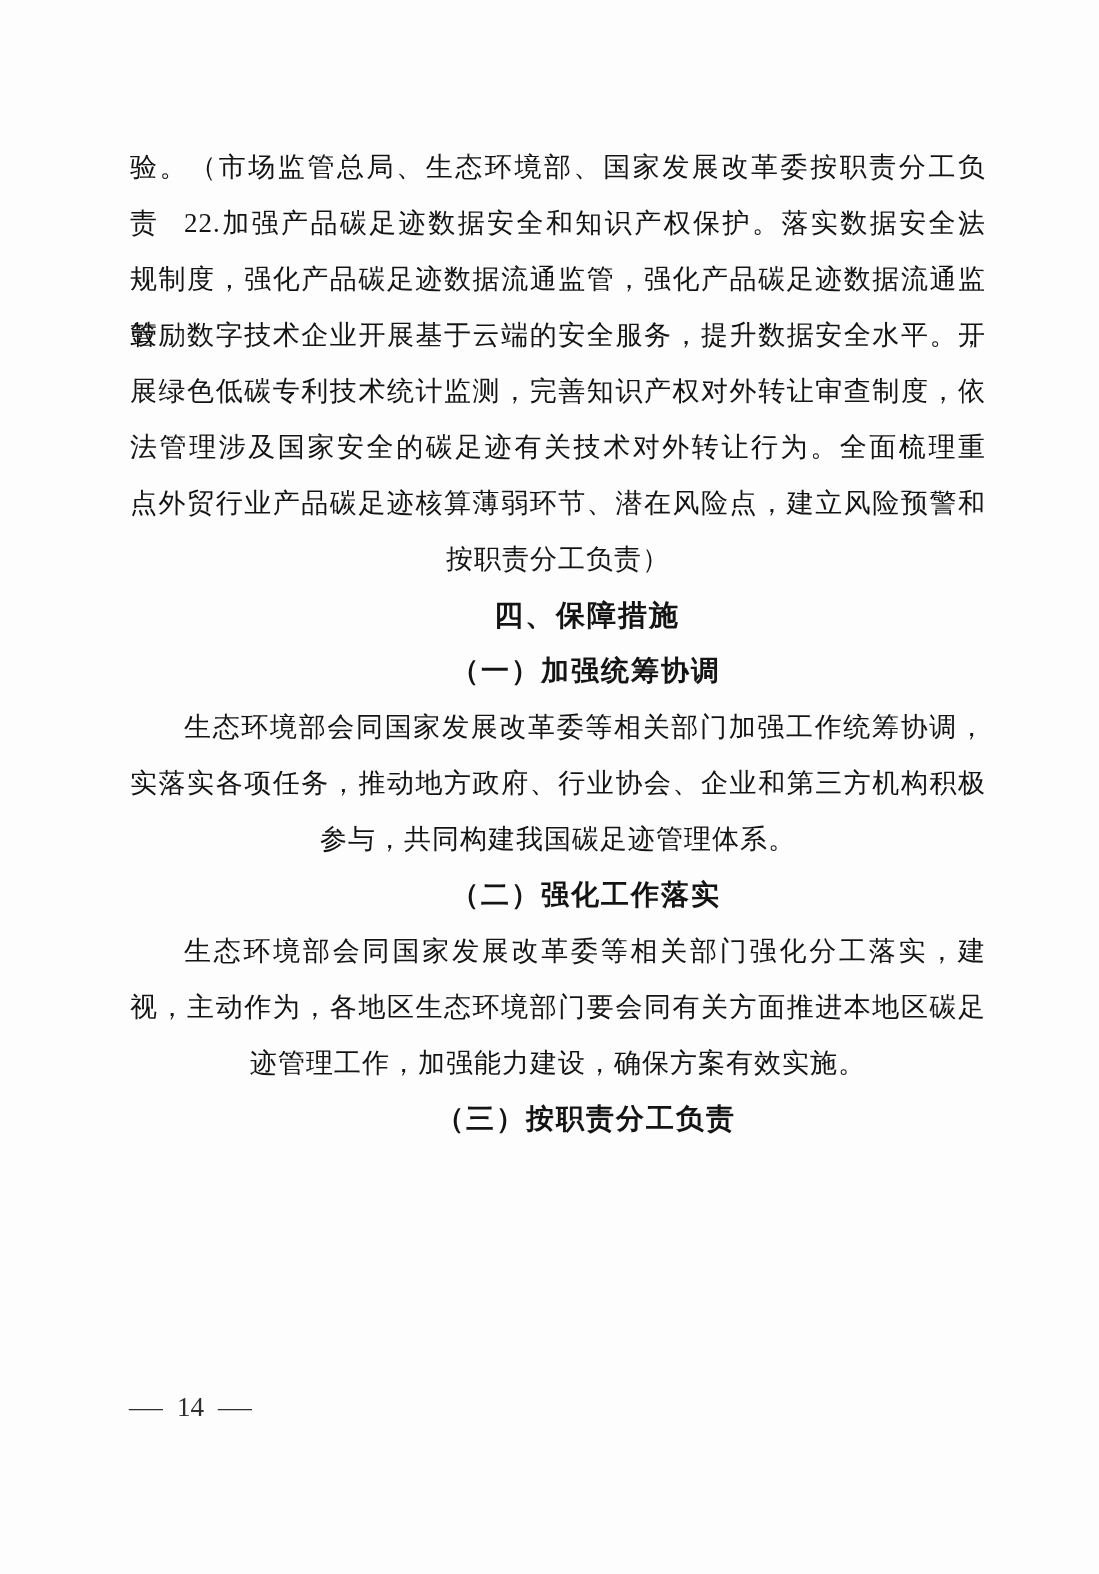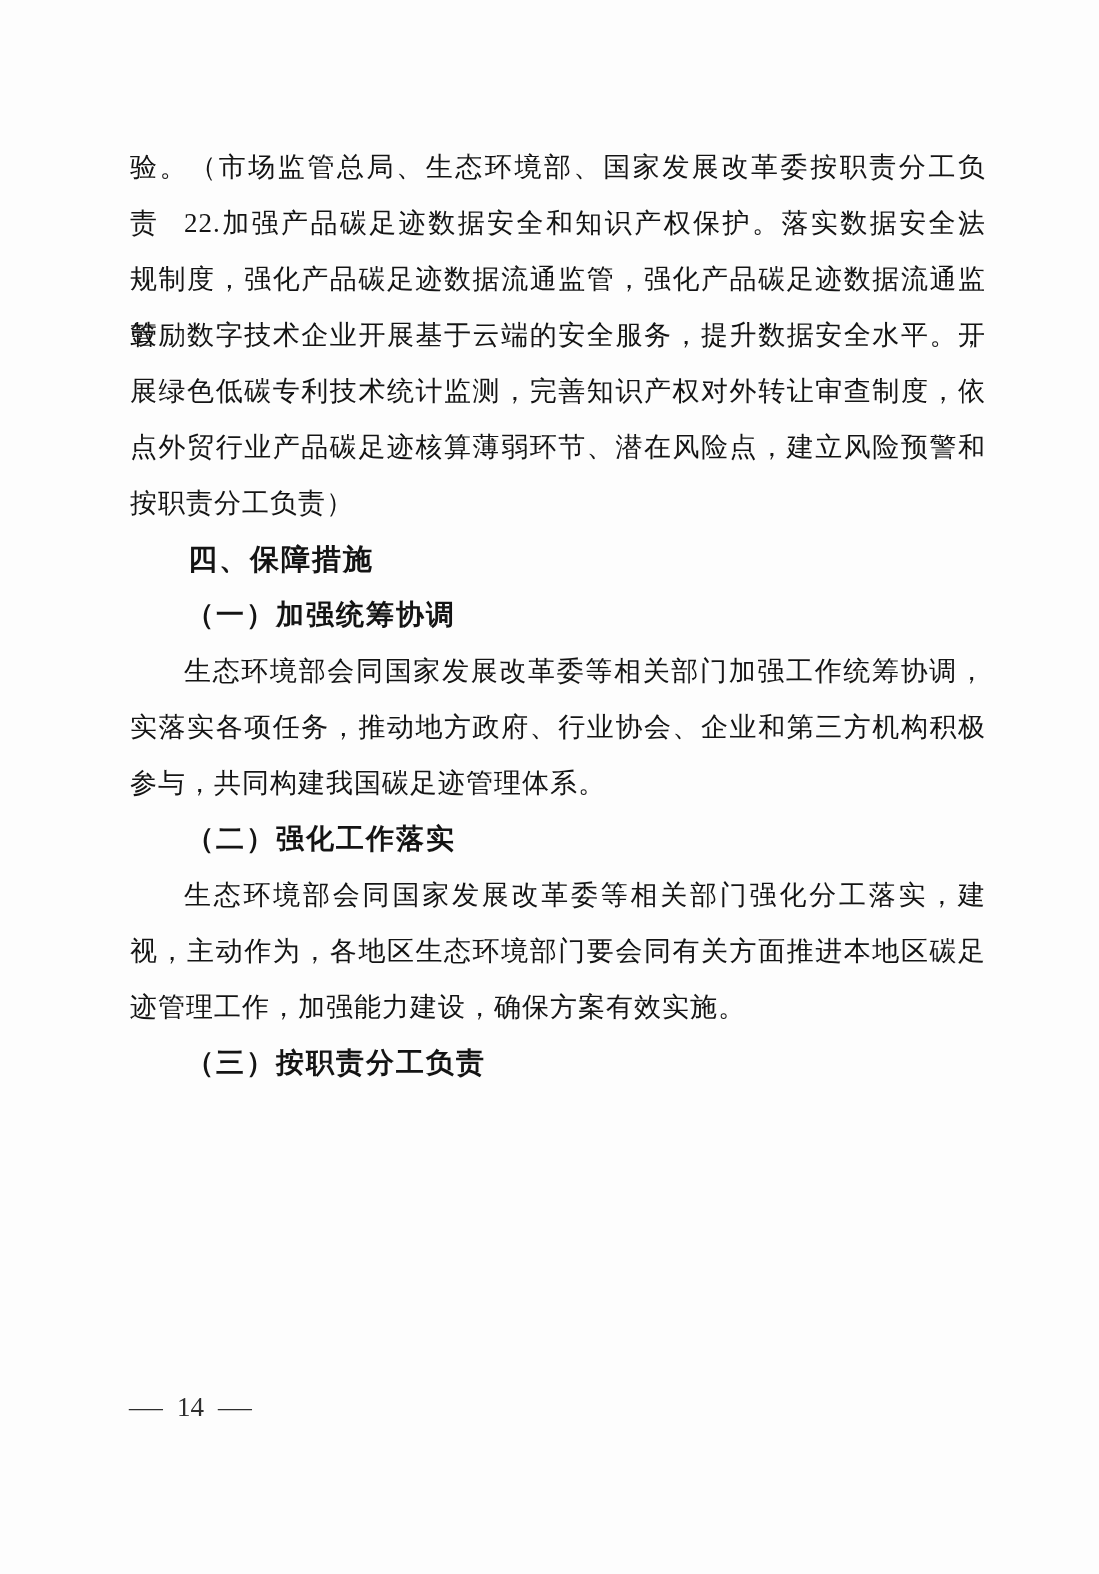--- a/index.html
+++ b/index.html
@@ -25,20 +25,21 @@
   }
   .line {
     display: block;
     width: 100%;
     line-height: 56px;
     height: 56px;
     white-space: nowrap;
     font-size: 27px;
     letter-spacing: 1px;
     color: #141414;
+    text-align: center;
   }
   .line.justify {
     white-space: normal;
     text-align: justify;
     text-align-last: justify;
     text-justify: inter-character;
   }
   .line.indent {
     text-indent: 2em;
   }
@@ -79,20 +80,21 @@
 
 <div class="page">
 
   <div class="content">
 
   <div class="line body justify">验。（市场监管总局、生态环境部、国家发展改革委按职责分工负责）</div>
       <div class="line body indent justify">22.加强产品碳足迹数据安全和知识产权保护。落实数据安全法</div>
       <div class="line body justify">规制度，强化产品碳足迹数据流通监管，强化产品碳足迹数据流通监管，</div>
       <div class="line body justify">鼓励数字技术企业开展基于云端的安全服务，提升数据安全水平。开</div>
       <div class="line body justify">展绿色低碳专利技术统计监测，完善知识产权对外转让审查制度，依</div>
+      <div class="line body justify">法管理涉及国家安全的碳足迹有关技术对外转让行为。全面梳理重</div>
       <div class="line body justify">点外贸行业产品碳足迹核算薄弱环节、潜在风险点，建立风险预警和</div>
       <div class="line body">按职责分工负责）</div>
       <div class="line heading1 indent">四、保障措施</div>
       <div class="line heading2 indent">（一）加强统筹协调</div>
       <div class="line body indent justify">生态环境部会同国家发展改革委等相关部门加强工作统筹协调，</div>
       <div class="line body justify">实落实各项任务，推动地方政府、行业协会、企业和第三方机构积极</div>
       <div class="line body">参与，共同构建我国碳足迹管理体系。</div>
       <div class="line heading2 indent">（二）强化工作落实</div>
       <div class="line body indent justify">生态环境部会同国家发展改革委等相关部门强化分工落实，建</div>
       <div class="line body justify">视，主动作为，各地区生态环境部门要会同有关方面推进本地区碳足</div>

